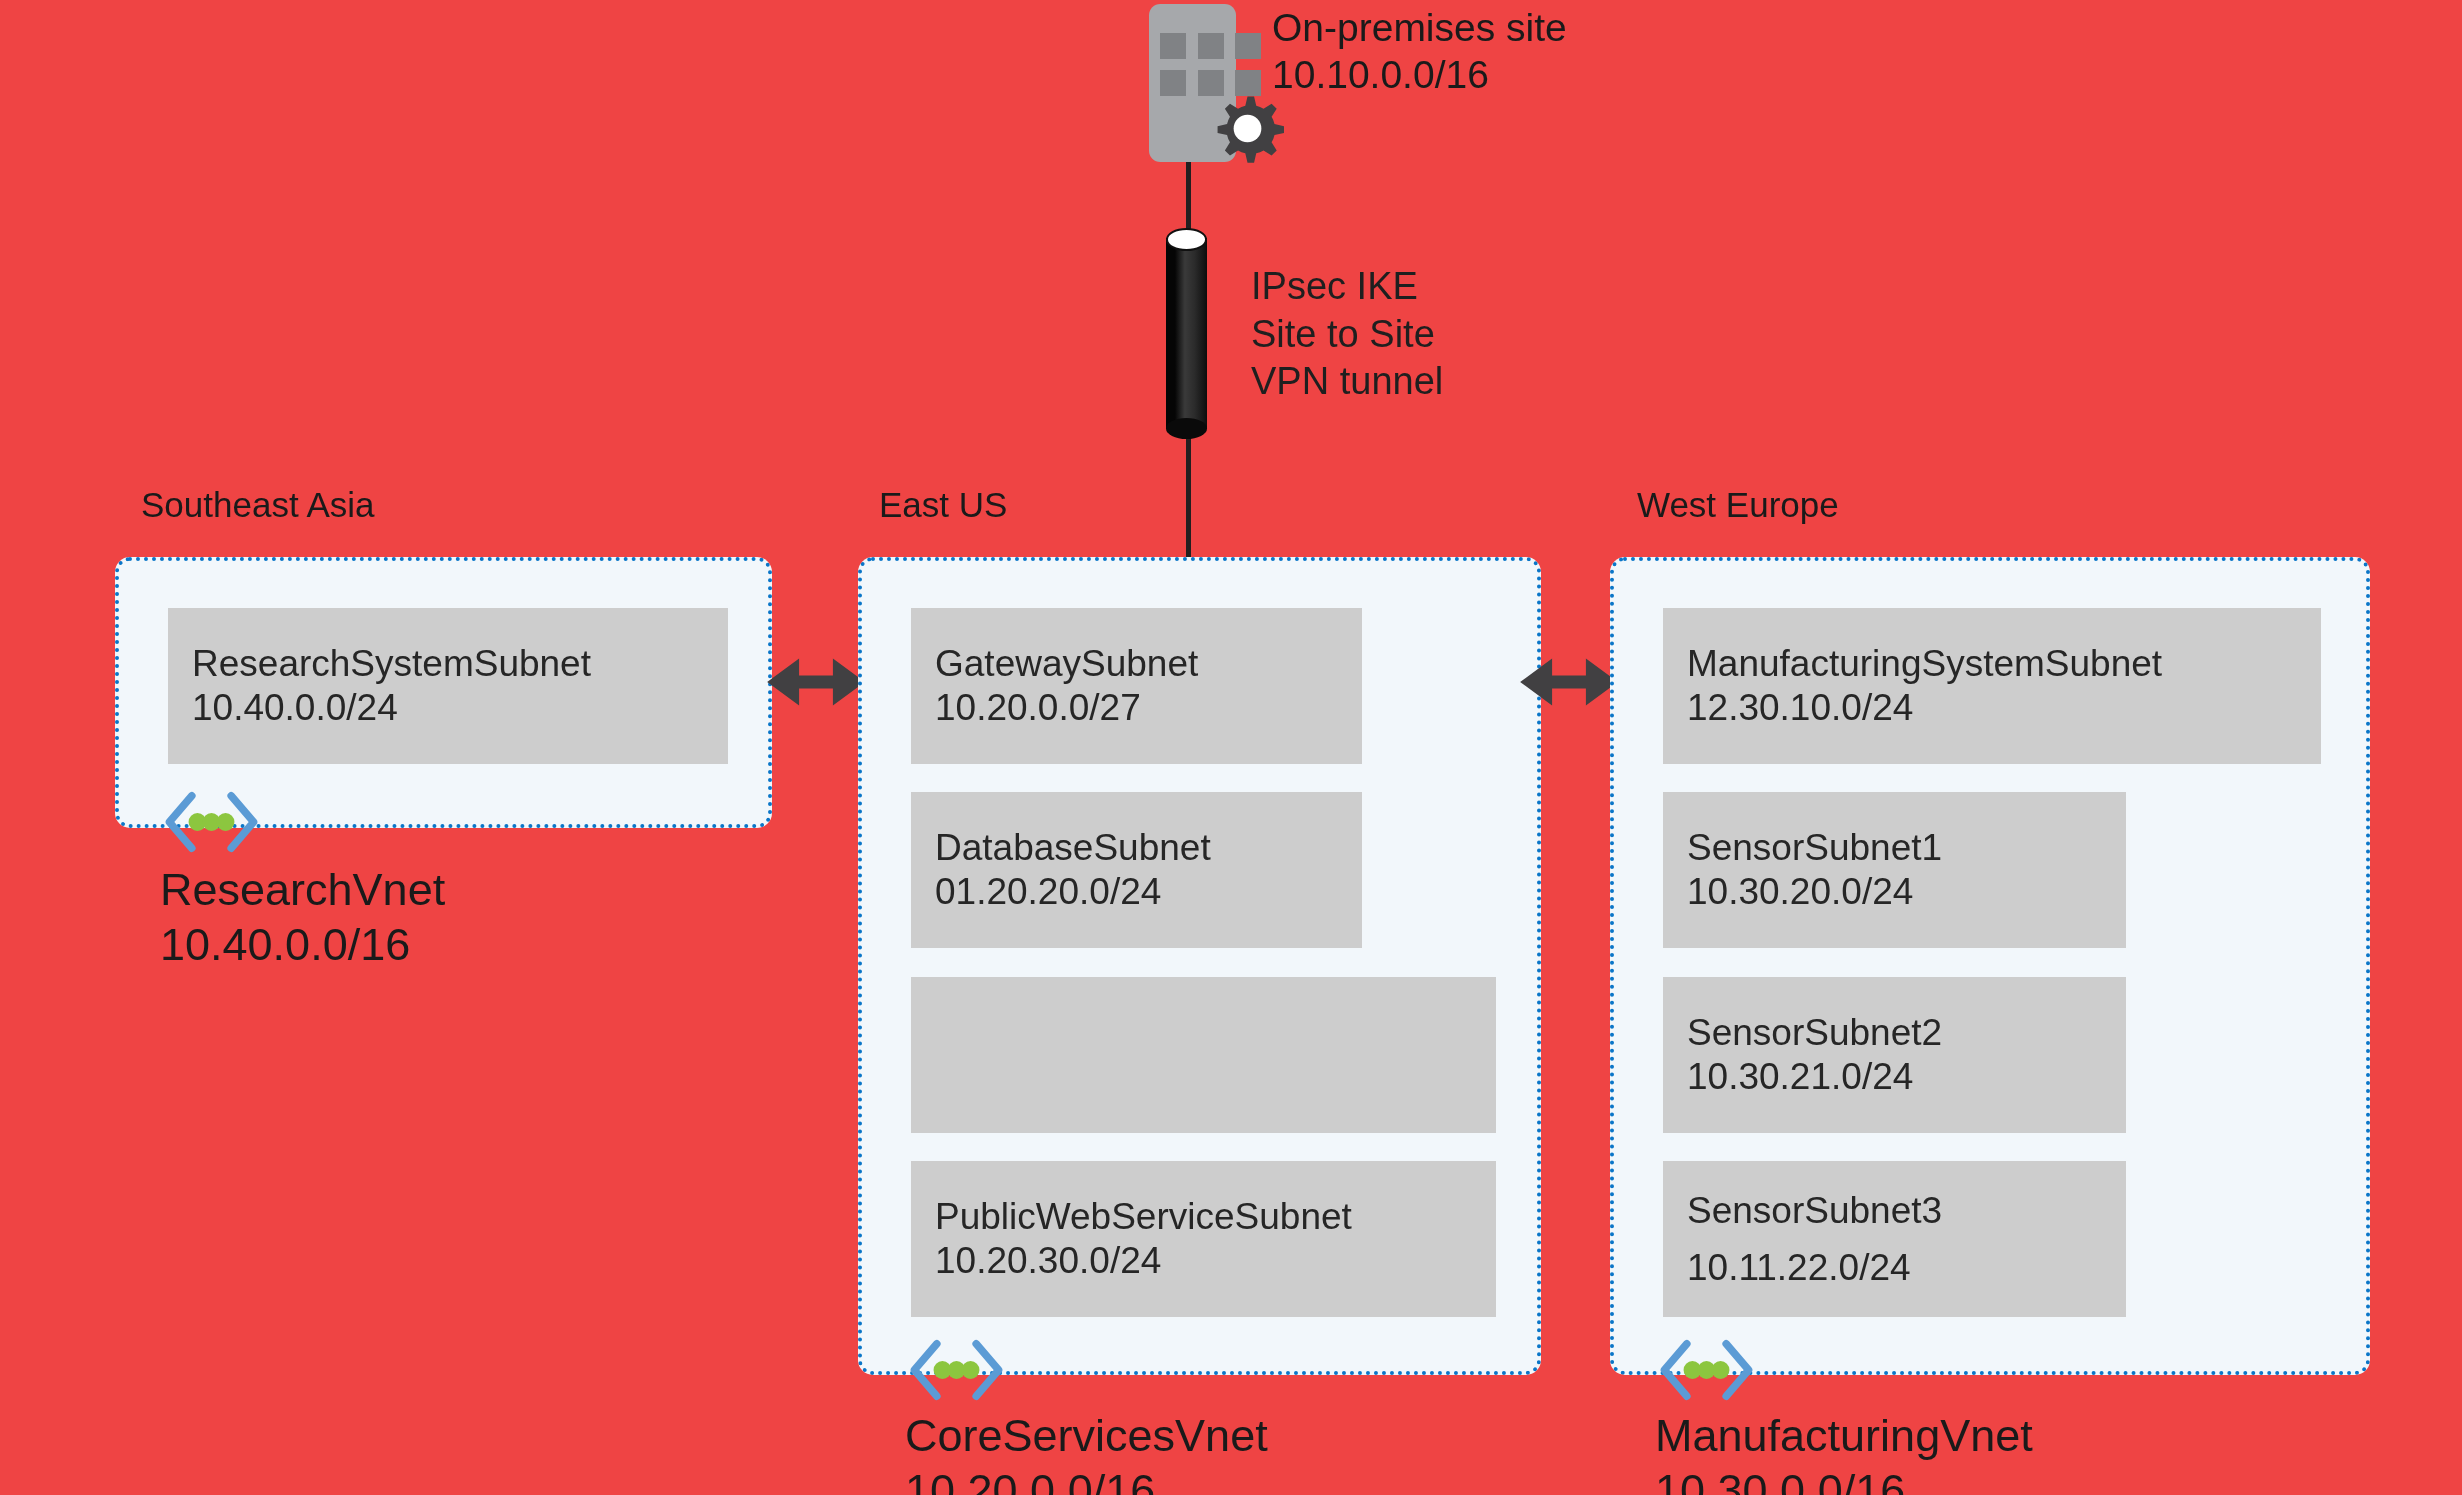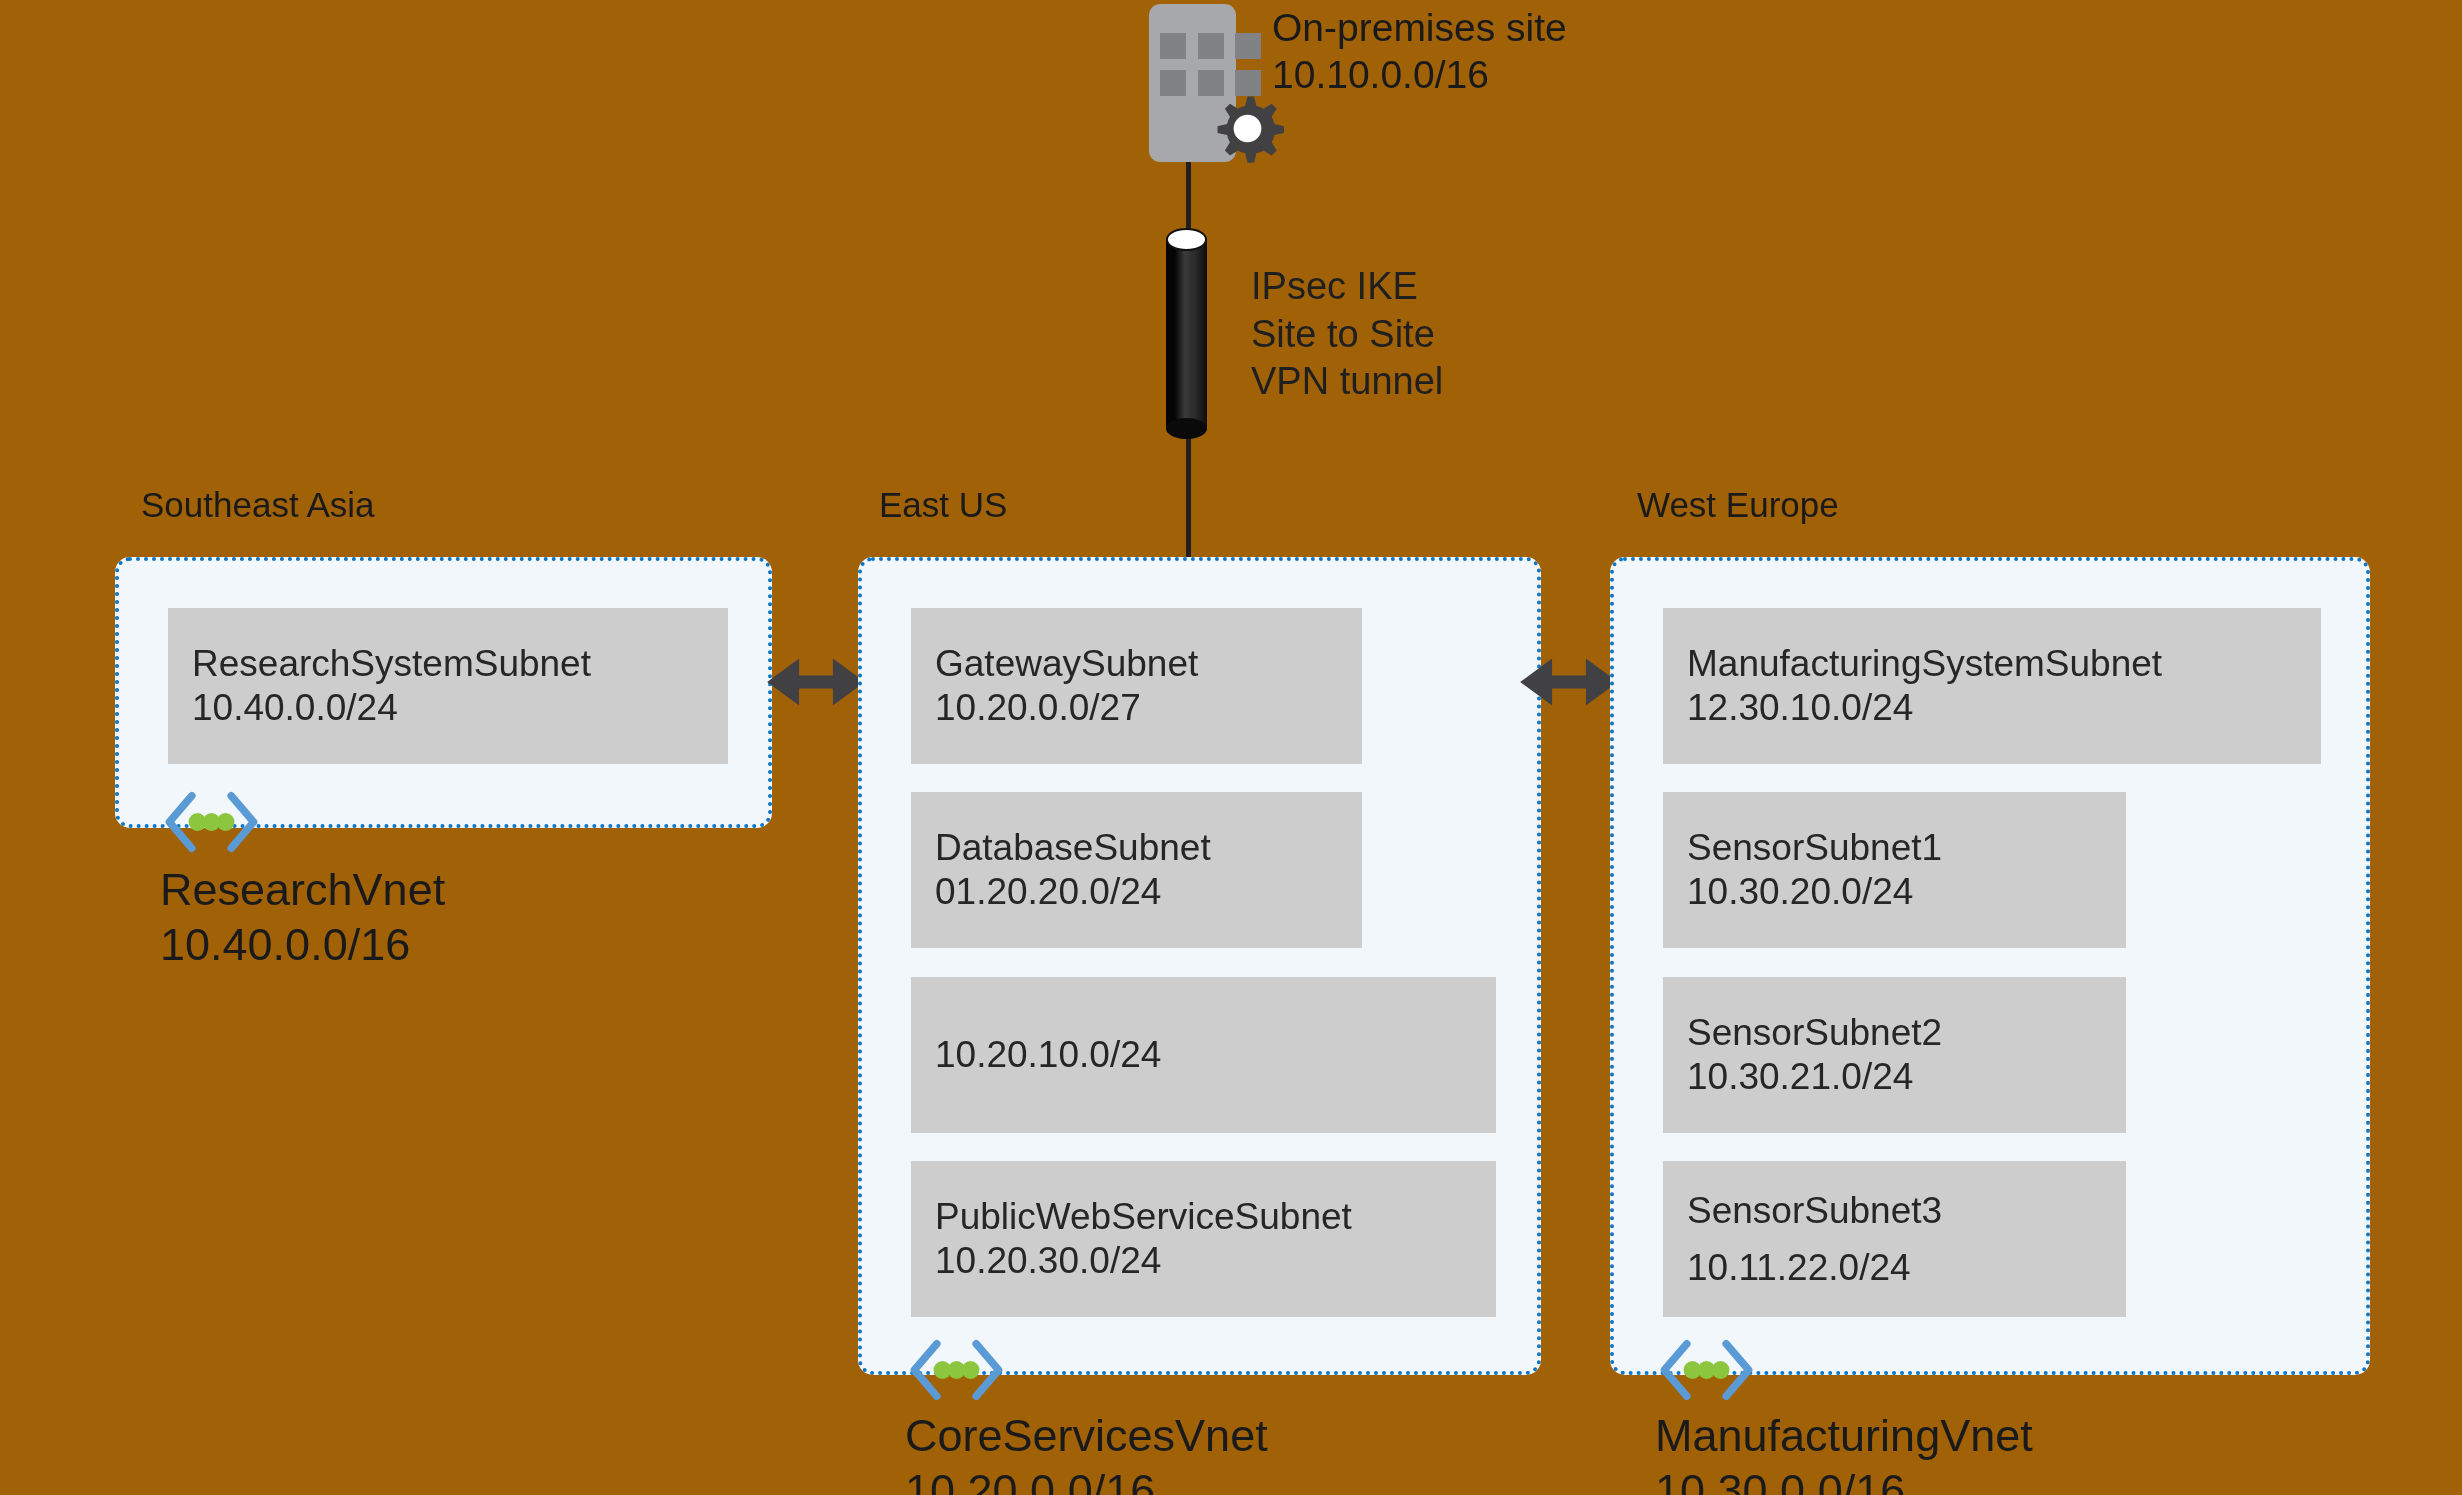--- a/index.html
+++ b/index.html
@@ -5,21 +5,21 @@
 <style>
   html, body {
     margin: 0;
     padding: 0;
     background: #ffffff;
   }
   #canvas {
     position: relative;
     width: 2462px;
     height: 1495px;
-    background: #a16207;
+    background: #ef4444;
     font-family: "Liberation Sans", sans-serif;
     overflow: hidden;
   }
 
   
   .region-label {
     position: absolute;
     font-size: 35px;
     color: #1a1a1a;
     white-space: nowrap;
@@ -196,21 +196,20 @@
   <div class="vnet-box" style="left:858px; top:557px; width:683px; height:818px;">
     <div class="subnet" style="left:49px; top:47px; width:451px; height:156px;">
       <span class="sn-name">GatewaySubnet</span>
       <span class="sn-cidr">10.20.0.0/27</span>
     </div>
     <div class="subnet" style="left:49px; top:231px; width:451px; height:156px;">
       <span class="sn-name">DatabaseSubnet</span>
       <span class="sn-cidr">01.20.20.0/24</span>
     </div>
     <div class="subnet" style="left:49px; top:416px; width:585px; height:156px;">
-      <span class="sn-cidr">10.20.10.0/24</span>
     </div>
     <div class="subnet" style="left:49px; top:600px; width:585px; height:156px;">
       <span class="sn-name">PublicWebServiceSubnet</span>
       <span class="sn-cidr">10.20.30.0/24</span>
     </div>
   </div>
   <svg class="vnet-icon" style="left:905px; top:1336px;" width="103" height="68" viewBox="0 0 110 72">
     <path d="M34 8 L10 36 L34 64" fill="none" stroke="#5b9bd5" stroke-width="8" stroke-linecap="round" stroke-linejoin="round"></path>
     <path d="M76 8 L100 36 L76 64" fill="none" stroke="#5b9bd5" stroke-width="8" stroke-linecap="round" stroke-linejoin="round"></path>
     <circle cx="40" cy="36" r="9.5" fill="#8cc63f"></circle>

